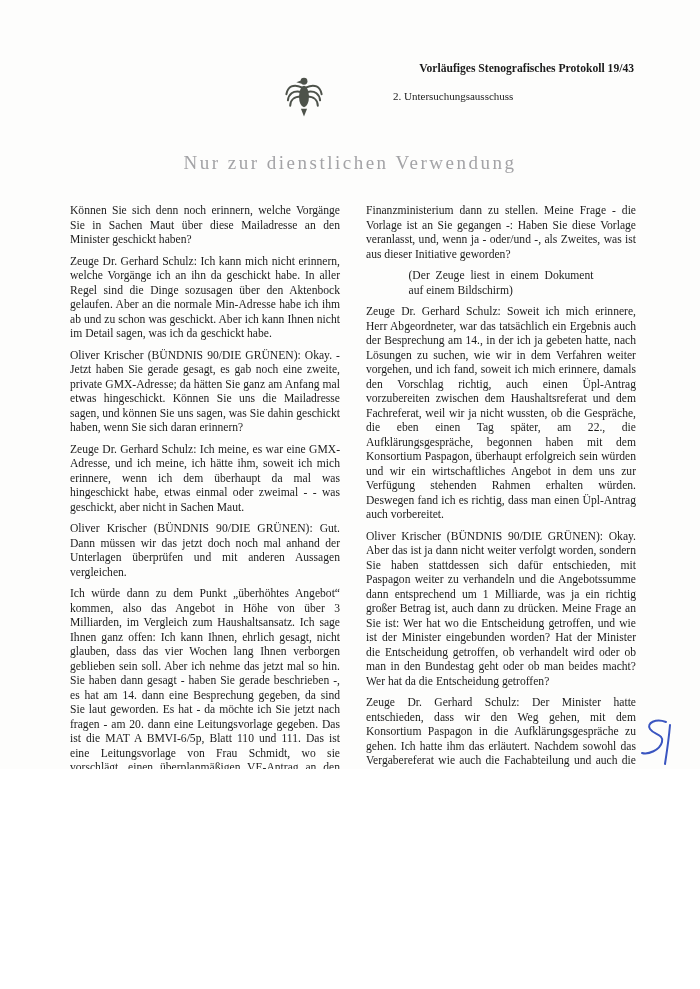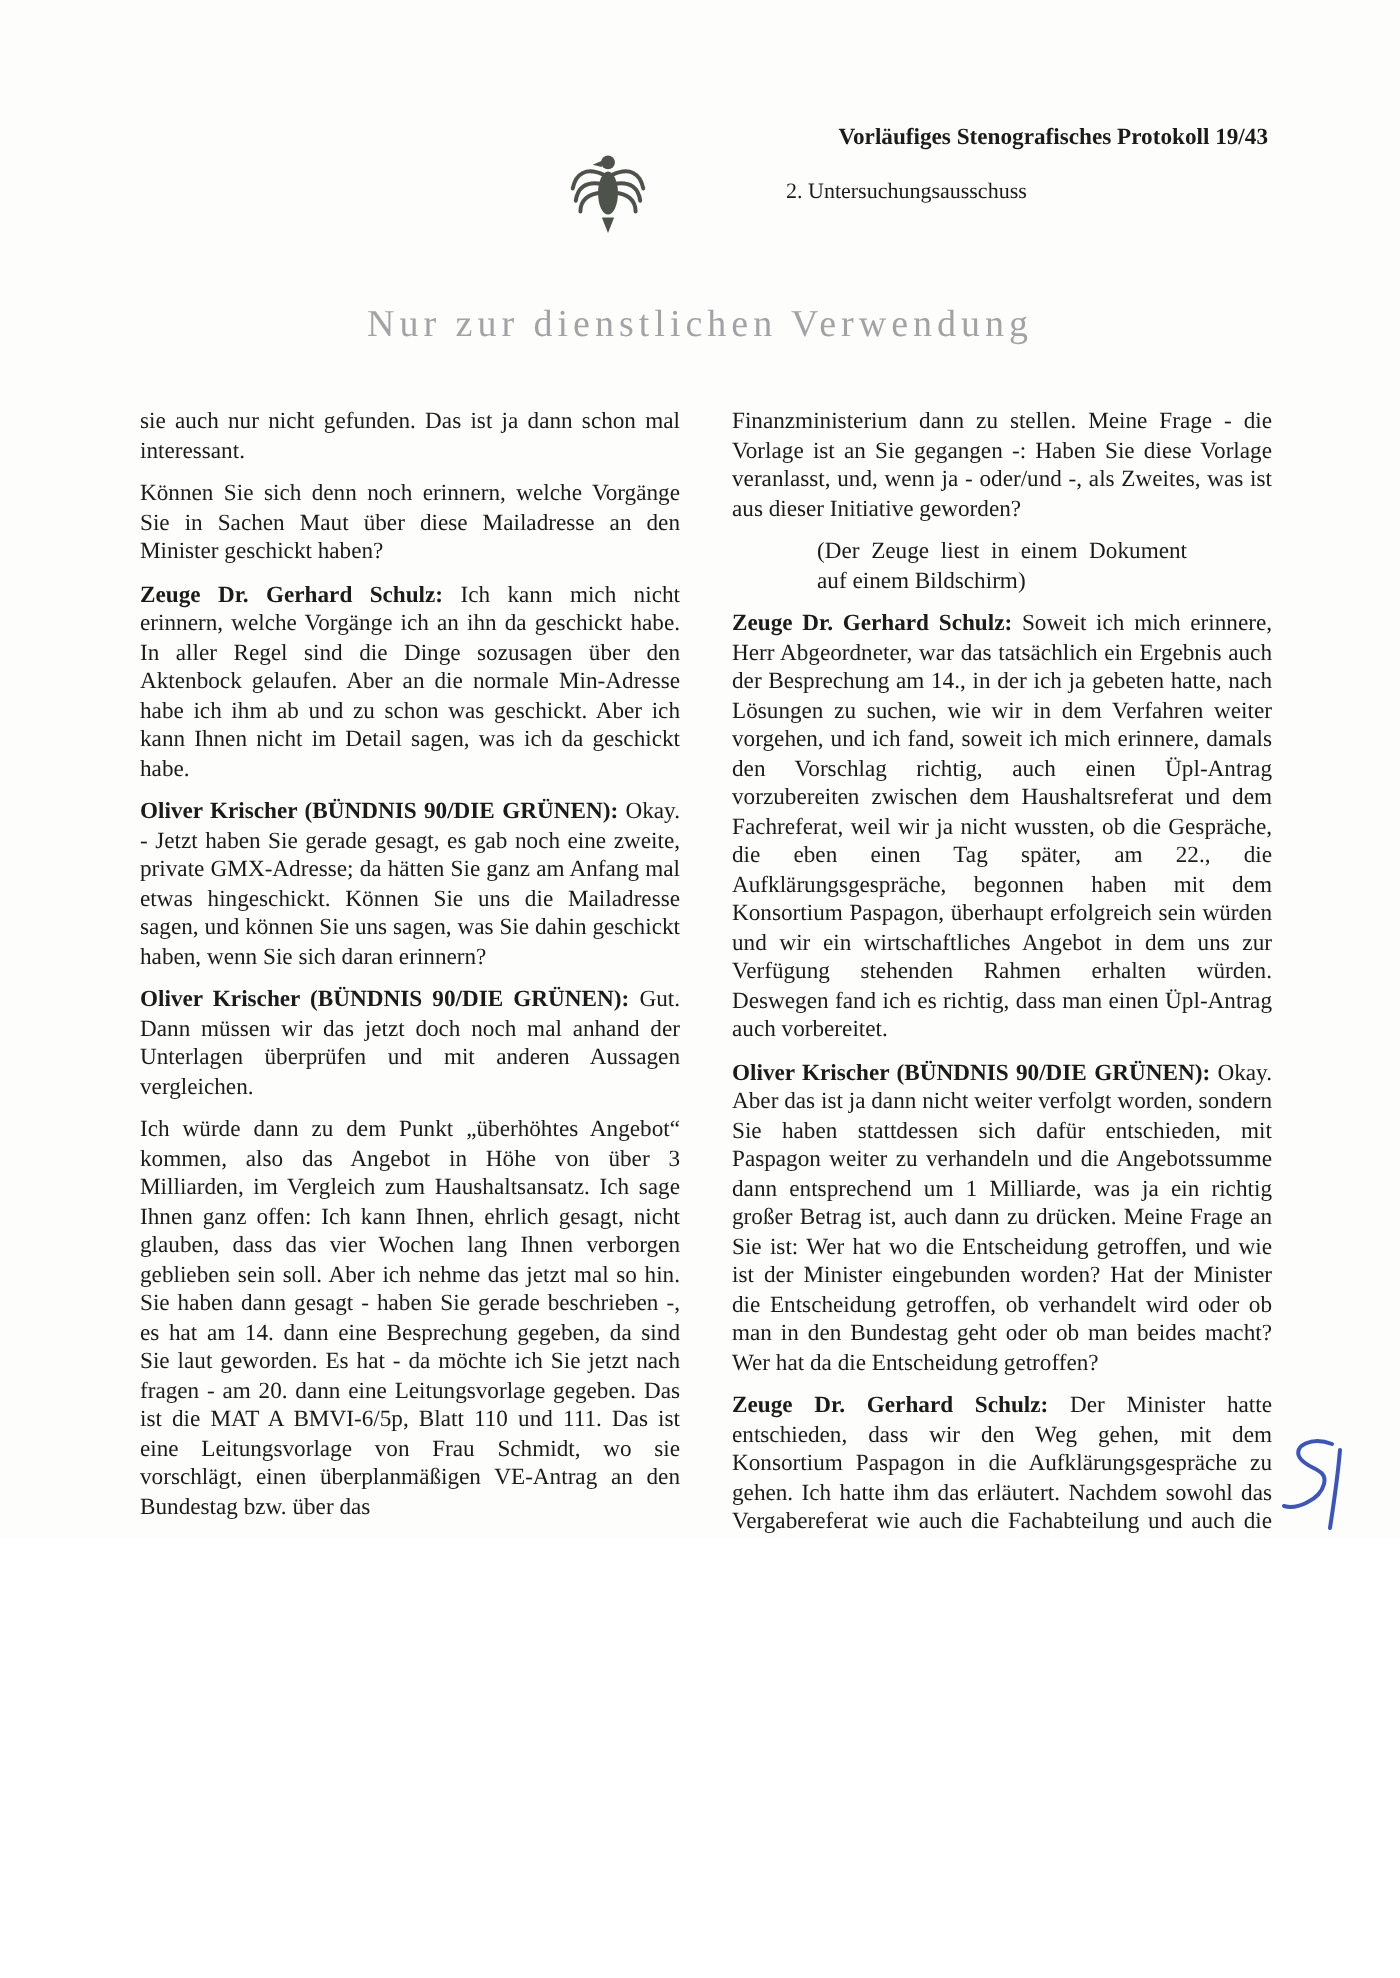--- a/index.html
+++ b/index.html
@@ -14,21 +14,21 @@
   .eagle{position:absolute;left:281px;top:70px;width:46px;height:50px;}
   
   .watermark{
     position:absolute;top:152px;left:0;width:100%;text-align:center;
     font-size:19px;letter-spacing:2.5px;color:#a3a3a6;
   }
   
   .columns{position:absolute;top:204px;left:70px;width:566px;display:flex;gap:26px;}
   .col{width:270px;font-size:11.6px;line-height:14.5px;text-align:justify;hyphens:auto;}
   .col p{margin:0 0 7px;}
-  .col b{font-weight:bold;}
+  .col b{font-weight:normal;}
   .col p.stage{max-width:185px;margin:7px auto;hyphens:auto;}
   
   .footer-rule{position:absolute;left:70px;top:933px;width:566px;border:none;border-top:1.4px solid #2a2a2a;margin:0;}
   .footer-row{
     position:absolute;left:70px;top:940px;width:566px;display:flex;
     justify-content:space-between;align-items:baseline;font-size:11.6px;margin-top:32px;
   }
   .footer-center{font-weight:bold;}
   
   .signature{position:absolute;right:18px;bottom:2px;width:46px;height:50px;}
@@ -57,24 +57,24 @@
 
   <div class="header-text">
     <div class="protocol-title">Vorläufiges Stenografisches Protokoll 19/43</div>
     <div class="committee">2. Untersuchungsausschuss</div>
   </div>
 
   <div class="watermark">Nur zur dienstlichen Verwendung</div>
 
   <main class="columns">
     <div class="col" id="col-left">
-        <p>sie auch nur nicht gefunden. Das ist ja dann schon mal interessant.</p>
         <p>Können Sie sich denn noch erinnern, welche Vorgänge Sie in Sachen Maut über diese Mailadresse an den Minister geschickt haben?</p>
         <p><b>Zeuge Dr. Gerhard Schulz: </b>Ich kann mich nicht erinnern, welche Vorgänge ich an ihn da geschickt habe. In aller Regel sind die Dinge sozusagen über den Aktenbock gelaufen. Aber an die normale Min-Adresse habe ich ihm ab und zu schon was geschickt. Aber ich kann Ihnen nicht im Detail sagen, was ich da geschickt habe.</p>
         <p><b>Oliver Krischer (BÜNDNIS 90/DIE GRÜNEN): </b>Okay. - Jetzt haben Sie gerade gesagt, es gab noch eine zweite, private GMX-Adresse; da hätten Sie ganz am Anfang mal etwas hingeschickt. Können Sie uns die Mailadresse sagen, und können Sie uns sagen, was Sie dahin geschickt haben, wenn Sie sich daran erinnern?</p>
+        <p><b>Zeuge Dr. Gerhard Schulz: </b>Ich meine, es war eine GMX-Adresse, und ich meine, ich hätte ihm, soweit ich mich erinnere, wenn ich dem überhaupt da mal was hingeschickt habe, etwas einmal oder zweimal - - was geschickt, aber nicht in Sachen Maut.</p>
         <p><b>Oliver Krischer (BÜNDNIS 90/DIE GRÜNEN): </b>Gut. Dann müssen wir das jetzt doch noch mal anhand der Unterlagen überprüfen und mit anderen Aussagen vergleichen.</p>
         <p>Ich würde dann zu dem Punkt „überhöhtes Angebot“ kommen, also das Angebot in Höhe von über 3 Milliarden, im Vergleich zum Haushaltsansatz. Ich sage Ihnen ganz offen: Ich kann Ihnen, ehrlich gesagt, nicht glauben, dass das vier Wochen lang Ihnen verborgen geblieben sein soll. Aber ich nehme das jetzt mal so hin. Sie haben dann gesagt - haben Sie gerade beschrieben -, es hat am 14. dann eine Besprechung gegeben, da sind Sie laut geworden. Es hat - da möchte ich Sie jetzt nach fragen - am 20. dann eine Leitungsvorlage gegeben. Das ist die MAT A BMVI-6/5p, Blatt 110 und 111. Das ist eine Leitungsvorlage von Frau Schmidt, wo sie vorschlägt, einen überplanmäßigen VE-Antrag an den Bundestag bzw. über das</p>
       </div>
     <div class="col" id="col-right">
         <p>Finanzministerium dann zu stellen. Meine Frage - die Vorlage ist an Sie gegangen -: Haben Sie diese Vorlage veranlasst, und, wenn ja - oder/und -, als Zweites, was ist aus dieser Initiative geworden?</p>
         <p class="stage">(Der Zeuge liest in einem Dokument auf einem Bildschirm)</p>
         <p><b>Zeuge Dr. Gerhard Schulz: </b>Soweit ich mich erinnere, Herr Abgeordneter, war das tatsächlich ein Ergebnis auch der Besprechung am 14., in der ich ja gebeten hatte, nach Lösungen zu suchen, wie wir in dem Verfahren weiter vorgehen, und ich fand, soweit ich mich erinnere, damals den Vorschlag richtig, auch einen Üpl-Antrag vorzubereiten zwischen dem Haushaltsreferat und dem Fachreferat, weil wir ja nicht wussten, ob die Gespräche, die eben einen Tag später, am 22., die Aufklärungsgespräche, begonnen haben mit dem Konsortium Paspagon, überhaupt erfolgreich sein würden und wir ein wirtschaftliches Angebot in dem uns zur Verfügung stehenden Rahmen erhalten würden. Deswegen fand ich es richtig, dass man einen Üpl-Antrag auch vorbereitet.</p>
         <p><b>Oliver Krischer (BÜNDNIS 90/DIE GRÜNEN): </b>Okay. Aber das ist ja dann nicht weiter verfolgt worden, sondern Sie haben stattdessen sich dafür entschieden, mit Paspagon weiter zu verhandeln und die Angebotssumme dann entsprechend um 1 Milliarde, was ja ein richtig großer Betrag ist, auch dann zu drücken. Meine Frage an Sie ist: Wer hat wo die Entscheidung getroffen, und wie ist der Minister eingebunden worden? Hat der Minister die Entscheidung getroffen, ob verhandelt wird oder ob man in den Bundestag geht oder ob man beides macht? Wer hat da die Entscheidung getroffen?</p>
         <p><b>Zeuge Dr. Gerhard Schulz: </b>Der Minister hatte entschieden, dass wir den Weg gehen, mit dem Konsortium Paspagon in die Aufklärungsgespräche zu gehen. Ich hatte ihm das erläutert. Nachdem sowohl das Vergabereferat wie auch die Fachabteilung und auch die juristische Berater gesagt hatten, dass wir diesen Weg vergaberechtlich gehen können, habe ich, soweit ich mich erinnere, Herrn Minister Scheuer unterrichtet, dass</p>
       </div>

